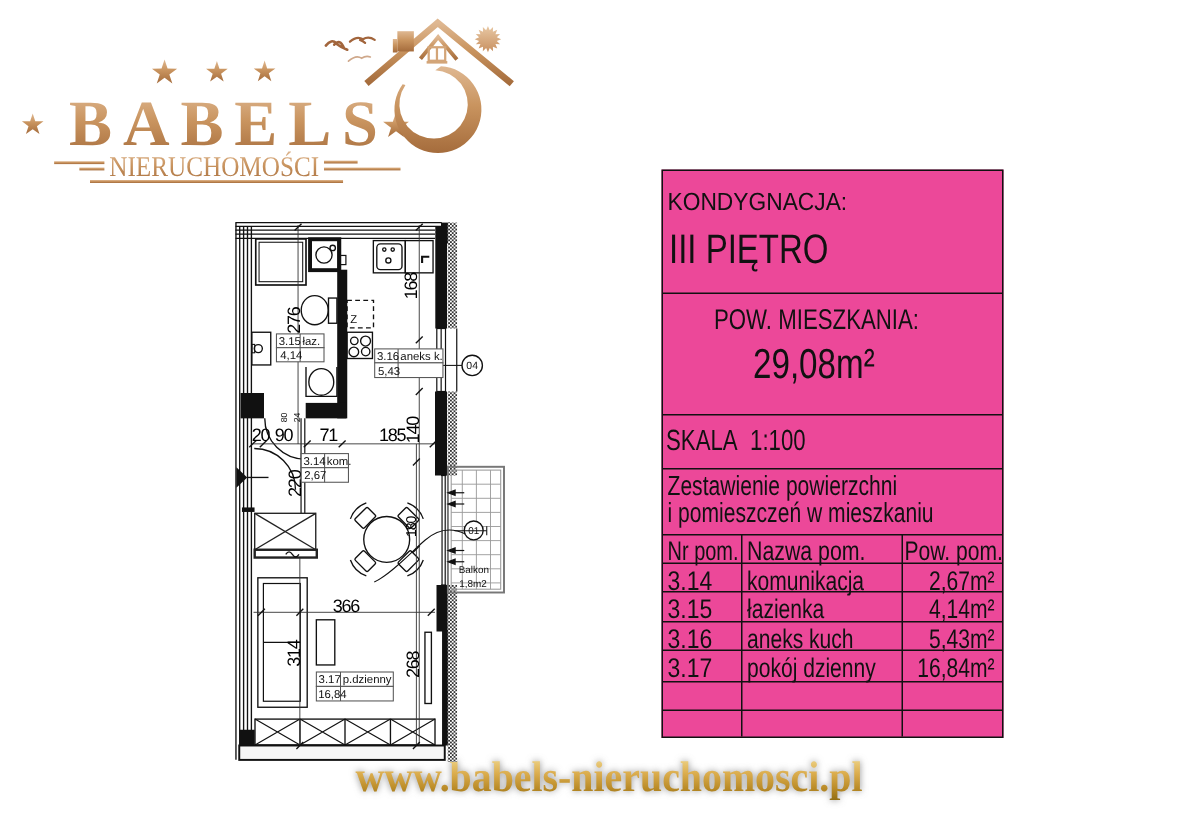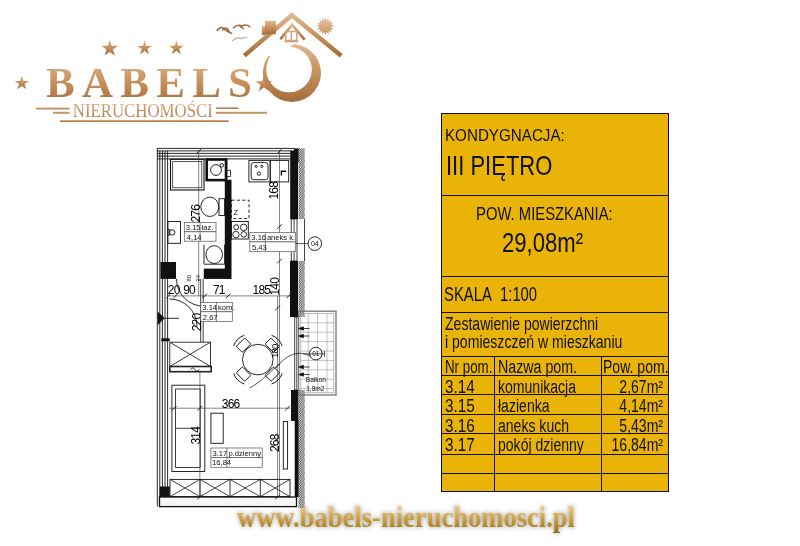--- a/index.html
+++ b/index.html
@@ -393,21 +393,21 @@
 <line x1="227" y1="448" x2="227" y2="457.6"></line>
 <line x1="227" y1="457.6" x2="227" y2="467.3"></line>
 </g>
 <text x="212.4" y="455.6">3.17</text>
 <text x="228.5" y="455.6">p.dzienny</text>
 <text x="212.1" y="465.3">16,84</text>
 </g>
 </g>
 </svg>
 
-<div style="position:absolute;left:441px;top:112.5px;width:226px;height:377.5px;border:1.4px solid #111;background:#eab308;">
+<div style="position:absolute;left:441px;top:112.5px;width:226px;height:377.5px;border:1.4px solid #111;background:#ec4899;">
 
 <div style="position:absolute;left:0;top:81.5px;width:100%;height:1px;background:#111;"></div>
 <div style="position:absolute;left:0;top:162px;width:100%;height:1px;background:#111;"></div>
 <div style="position:absolute;left:0;top:198.5px;width:100%;height:1px;background:#111;"></div>
 <div style="position:absolute;left:0;top:242.1px;width:100%;height:1px;background:#111;"></div>
 <div style="position:absolute;left:0;top:261.5px;width:100%;height:1px;background:#111;"></div>
 <div style="position:absolute;left:0;top:280.8px;width:100%;height:1px;background:#111;"></div>
 <div style="position:absolute;left:0;top:300.5px;width:100%;height:1px;background:#111;"></div>
 <div style="position:absolute;left:0;top:319.9px;width:100%;height:1px;background:#111;"></div>
 <div style="position:absolute;left:0;top:340.1px;width:100%;height:1px;background:#111;"></div>

